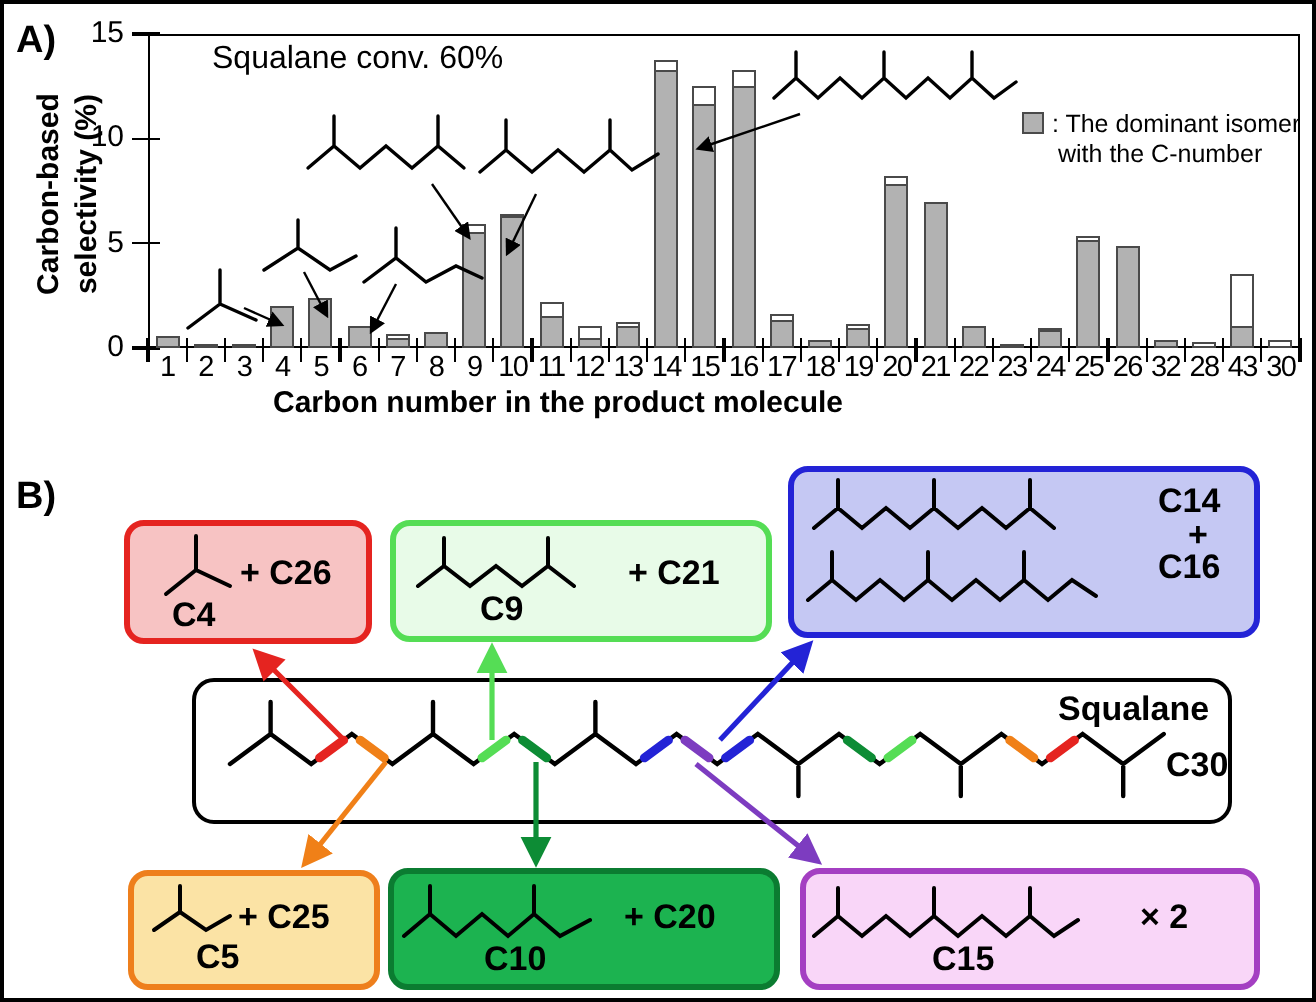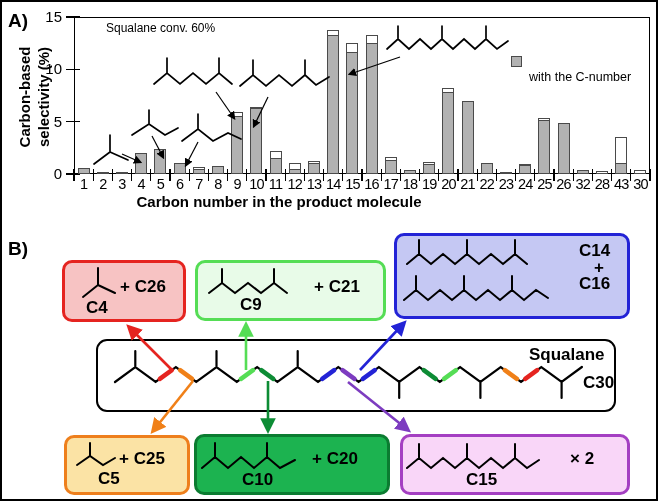--- a/index.html
+++ b/index.html
@@ -12,21 +12,21 @@
               border:1.6px solid #000;box-sizing:border-box;}
   .bars{position:absolute;left:72px;top:15px;width:576px;height:157px;}
   .bar-slot{position:absolute;bottom:0;height:100%;}
   .seg{position:absolute;box-sizing:border-box;border:1.2px solid #4a4a4a;}
   .seg-dom{background:#b2b2b2;}
   .seg-oth{background:#ffffff;}
   .ytick-line{position:absolute;height:1.6px;background:#000;}
   .ytick-label{position:absolute;width:28px;text-align:right;font-size:15px;}
   .xtick-line{position:absolute;width:1.4px;background:#000;}
   .xnum{position:absolute;text-align:center;font-size:14.5px;letter-spacing:-0.8px;}
-  .annotation{font-size:12px;}
+  .annotation{font-size:16px;}
   .x-axis-label{left:72px;top:191px;width:410px;text-align:center;
                 font-size:15px;font-weight:700;}
   .y-axis-label{left:-62px;top:75px;width:190px;height:40px;transform:rotate(-90deg);
                 text-align:center;font-size:15px;font-weight:700;line-height:19px;}
   .legend-row{position:absolute;font-size:12.5px;}
   .swatch{display:inline-block;width:11px;height:11px;vertical-align:-1px;
           border:1.2px solid #4a4a4a;box-sizing:border-box;margin-right:4px;}
   
   .pbox{position:absolute;border-radius:10px;border:3px solid;box-sizing:border-box;}
   .centerbox{position:absolute;border-radius:11px;border:2.5px solid #000;
@@ -228,21 +228,21 @@
 
   <div class="t annotation" style="left:104px;top:19px;">Squalane conv. 60%</div>
 
   <div class="t y-axis-label">
     <div>Carbon-based</div>
     <div>selectivity (%)</div>
   </div>
   <div class="t x-axis-label">Carbon number in the product molecule</div>
 
   <div class="legend-row" style="left:509px;top:53px;">
-    <span class="swatch" id="sw-dom" style="background: rgb(178, 178, 178);"></span>
+    <span class="swatch" id="sw-dom" style="background: rgb(178, 178, 178);"></span><span>: The dominant isomer</span>
   </div>
   <div class="legend-row" style="left:527px;top:68px;">with the C-number</div>
 
   <div class="t panel-label" style="left:6px;top:236px;">B)</div>
 
   <div class="pbox" style="left: 60px; top: 258px; width: 124px; height: 62px; background: rgb(247, 195, 195); border-color: rgb(229, 36, 32);"></div>
   <div class="pbox" style="left: 193px; top: 258px; width: 191px; height: 61px; background: rgb(232, 251, 232); border-color: rgb(85, 221, 85);"></div>
   <div class="pbox" style="left: 392px; top: 231px; width: 236px; height: 86px; background: rgb(197, 200, 243); border-color: rgb(35, 35, 214);"></div>
   <div class="centerbox" style="left:94px;top:337px;width:520px;height:73px;"></div>
   <div class="pbox" style="left: 62px; top: 433px; width: 126px; height: 60px; background: rgb(251, 227, 165); border-color: rgb(238, 127, 28);"></div>

